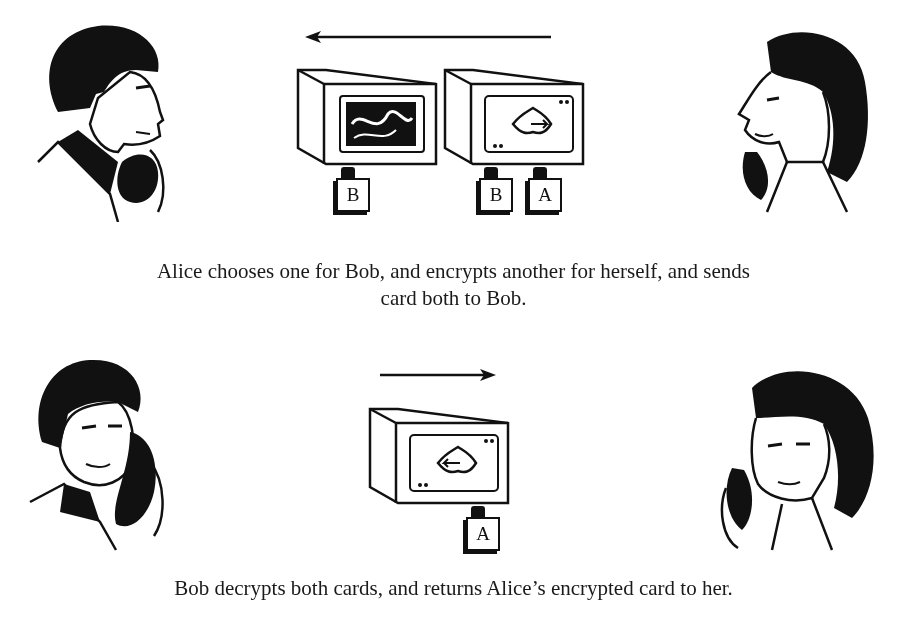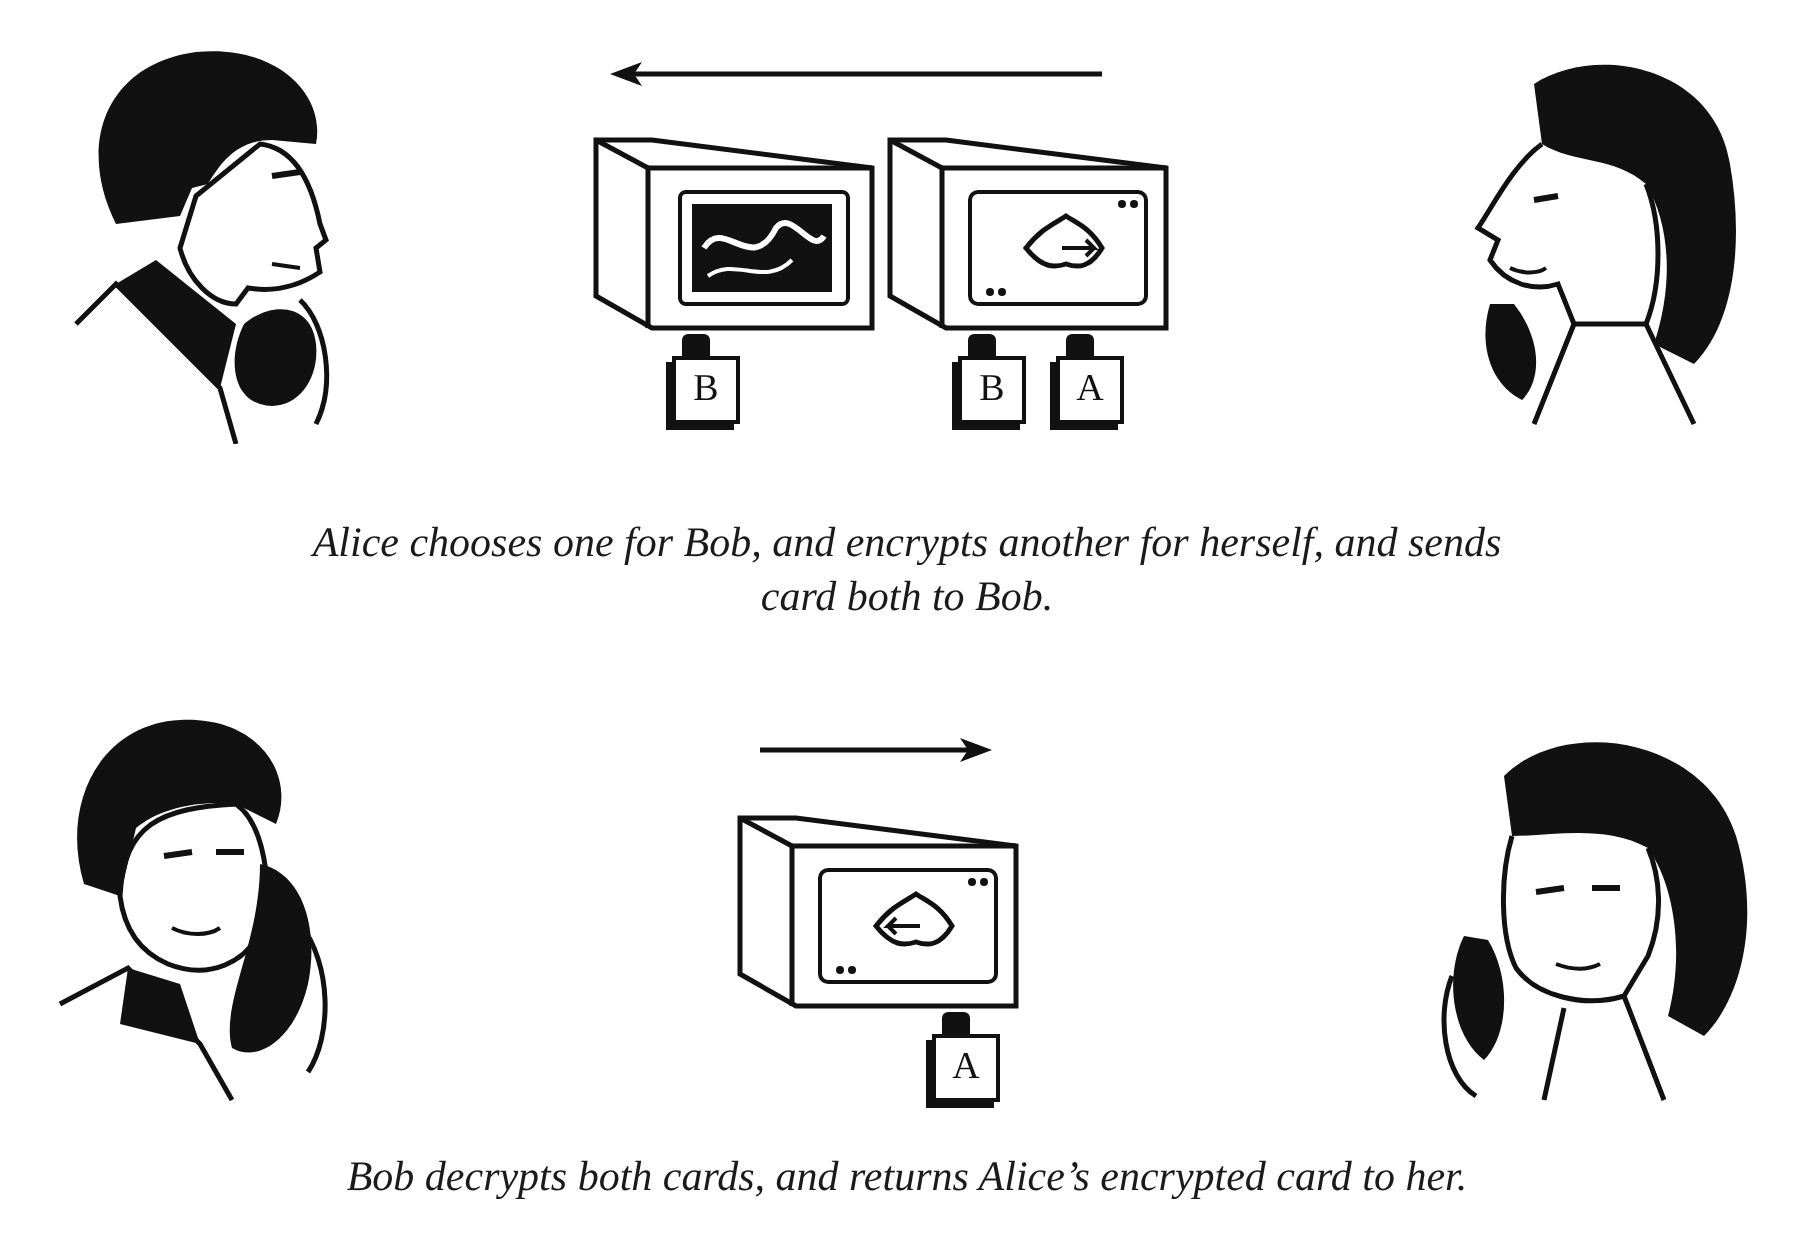--- a/index.html
+++ b/index.html
@@ -1,18 +1,18 @@
 <!DOCTYPE html>
 <html><head>
 <meta charset="utf-8">
 <style>
   html, body { margin:0; padding:0; background:#ffffff; }
   body { width:907px; height:628px; position:relative; overflow:hidden; font-family:"Liberation Serif","DejaVu Serif",serif; color:#111; }
   .abs { position:absolute; }
-  .caption { position:absolute; left:0; width:907px; text-align:center; font-size:21px; line-height:27px; color:#1a1a1a;font-style:italic; }
+  .caption { position:absolute; left:0; width:907px; text-align:center; font-size:21px; line-height:27px; color:#1a1a1a; }
   .person svg, .box svg, .arrow svg { display:block; }
   .lock { position:absolute; width:30px; height:30px; border:2px solid #111; background:#fff; font-size:19px; text-align:center; line-height:30px; box-shadow:-3px 3px 0 #111; }
   .shackle { position:absolute; width:14px; height:12px; background:#111; border-radius:3px 3px 0 0; }
 </style>
 </head>
 <body>
 
 <div>
 
   <div class="abs person" style="left:18px;top:12px;">

